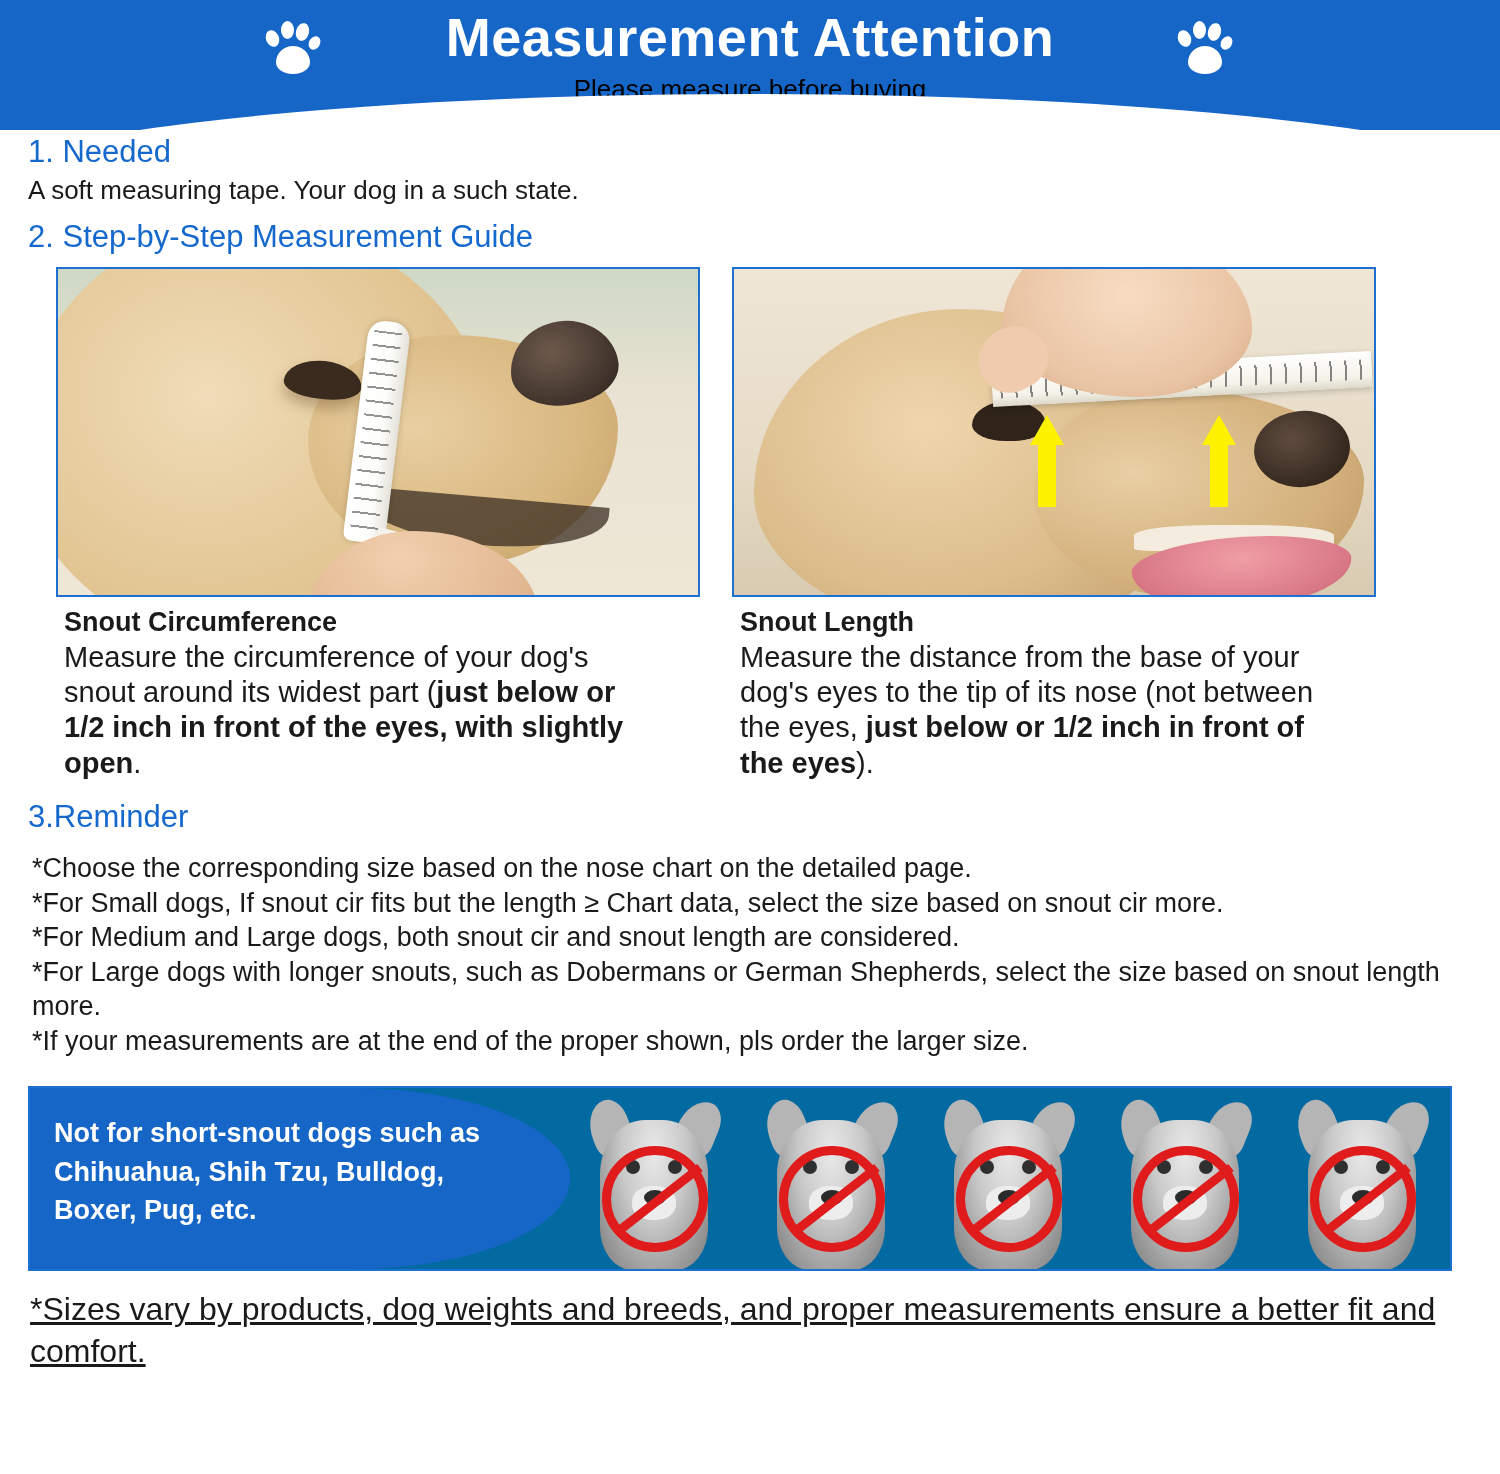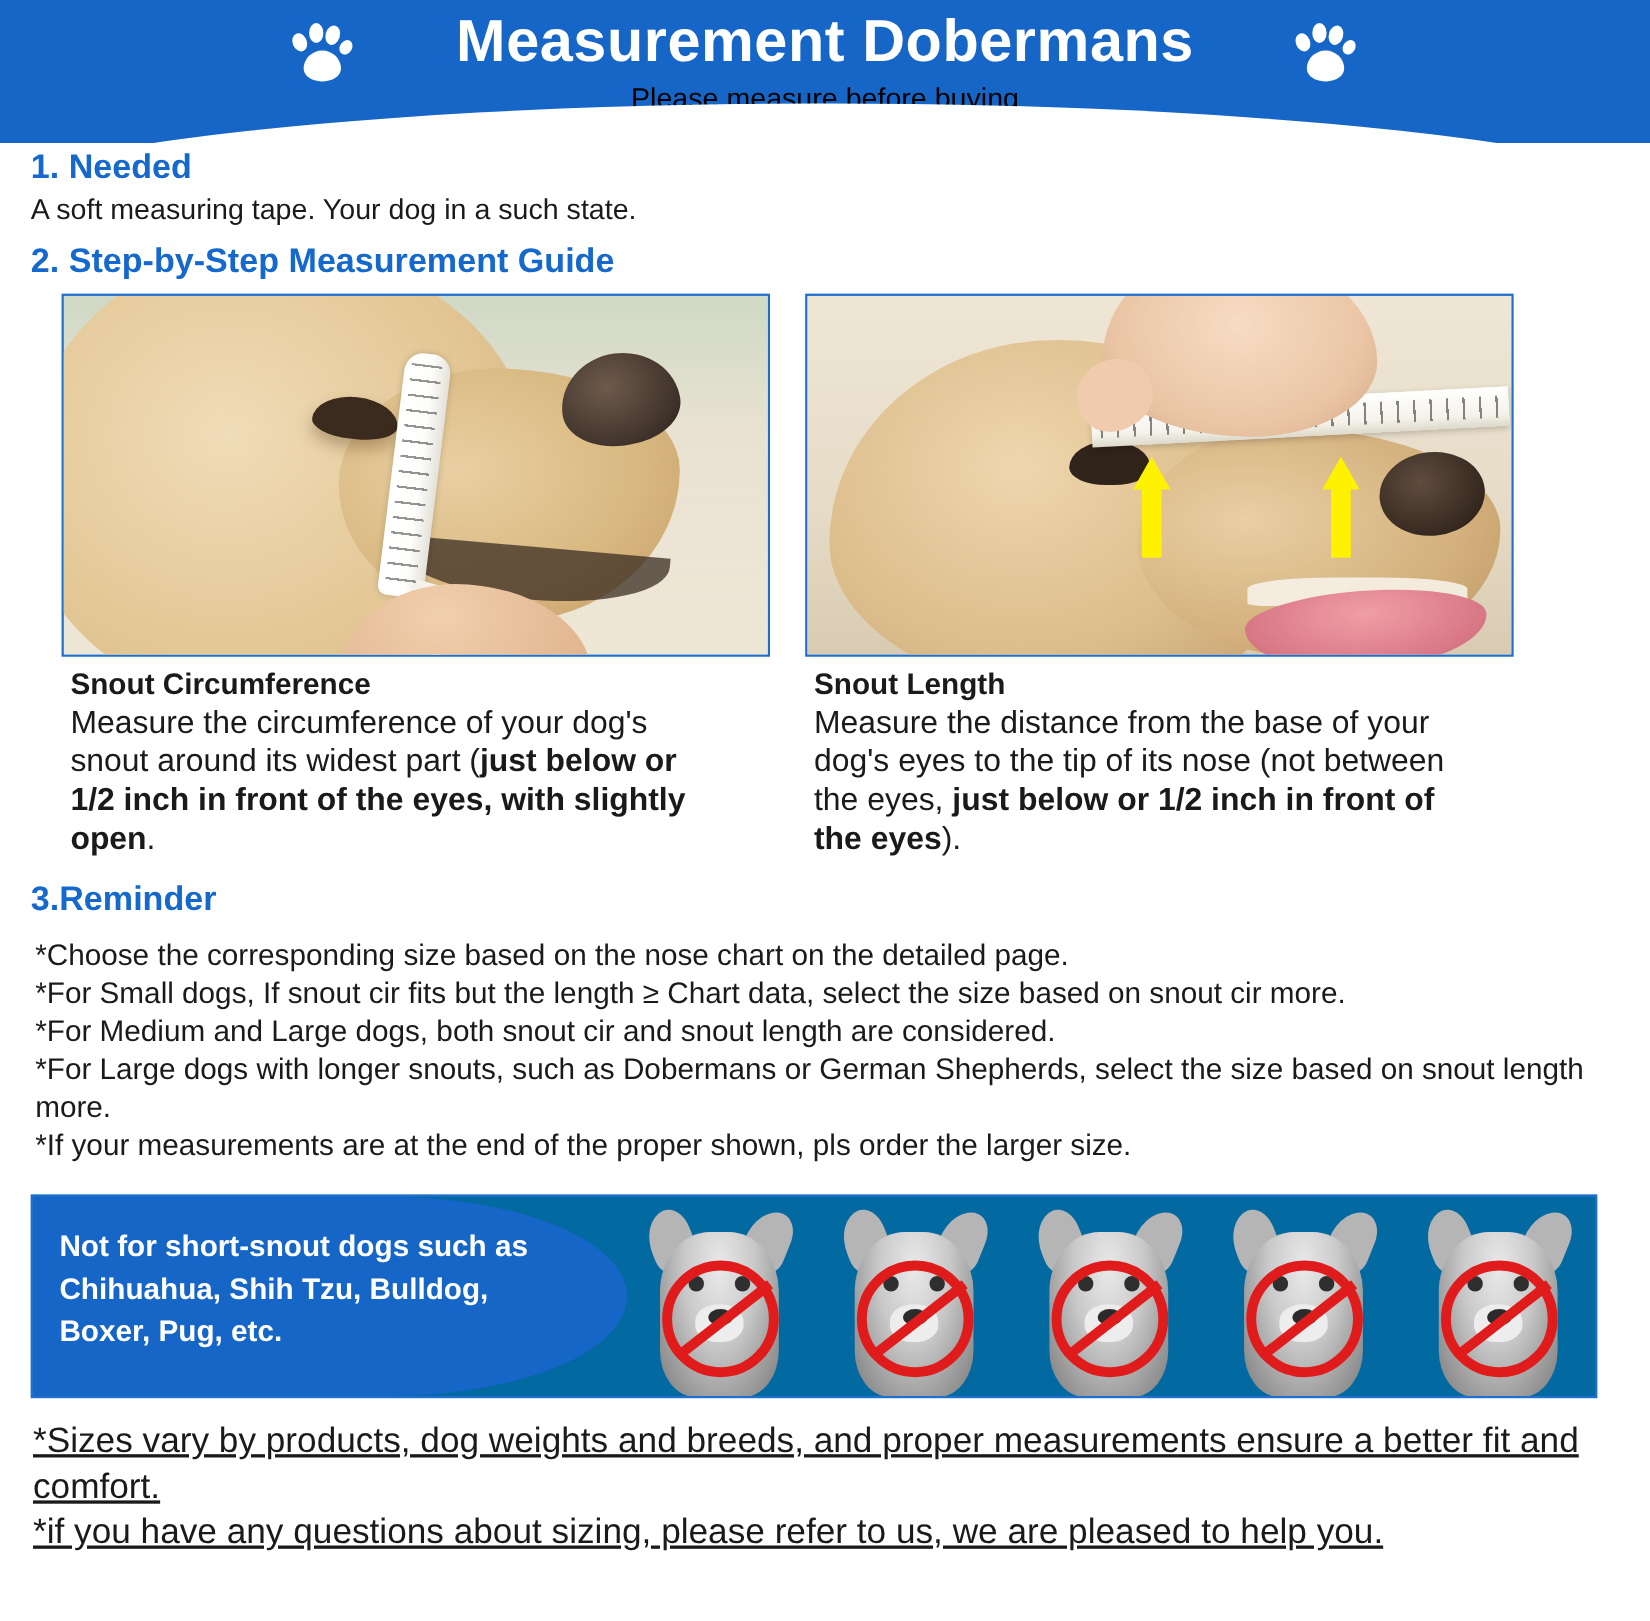--- a/index.html
+++ b/index.html
@@ -76,21 +76,21 @@
   .paw .t3 { width: 13px; height: 18px; left: 34px; top: 9px; transform: rotate(16deg); }
   .paw .t4 { width: 11px; height: 14px; left: 47px; top: 22px; transform: rotate(32deg); }
 
   
   .content {
     position: relative;
     padding: 0 28px;
   }
   .sec-head {
     color: #1568cc;
-    font-weight: bold;
+    font-weight: normal;
     font-size: 31px;
     margin: 12px 0 4px 0;
   }
   .sec-head.s1 { margin-top: 4px; }
   .body-text {
     font-size: 26px;
     line-height: 1.25;
   }
 
   
@@ -439,21 +439,21 @@
       <span class="pad t3"></span>
       <span class="pad t4"></span>
   </div>
   <div class="paw right">
     <span class="pad p-main"></span>
       <span class="pad t1"></span>
     <span class="pad t2"></span>
       <span class="pad t3"></span>
       <span class="pad t4"></span>
   </div>
-  <div class="header-title">Measurement Dobermans</div>
+  <div class="header-title">Measurement Attention</div>
   <div class="header-sub">Please measure before buying</div>
   <div class="header-curve"></div>
 </div>
 
 <div class="content">
 
   <div class="sec-head s1">1. Needed</div>
   <div class="body-text">A soft measuring tape. Your dog in a such state.</div>
 
   <div class="sec-head">2. Step-by-Step Measurement Guide</div>
@@ -572,14 +572,13 @@
       <div class="dog-snout"></div>
         <div class="dog-nose"></div>
       <div class="ban"></div>
     </div>
 
   </div>
 </div>
 
 <div class="footer">
   <div class="line">*Sizes vary by products, dog weights and breeds, and proper measurements ensure a better fit and comfort.</div>
-  <div class="line">*if you have any questions about sizing, please refer to us, we are pleased to help you.</div>
 </div>
 
 </body></html>

